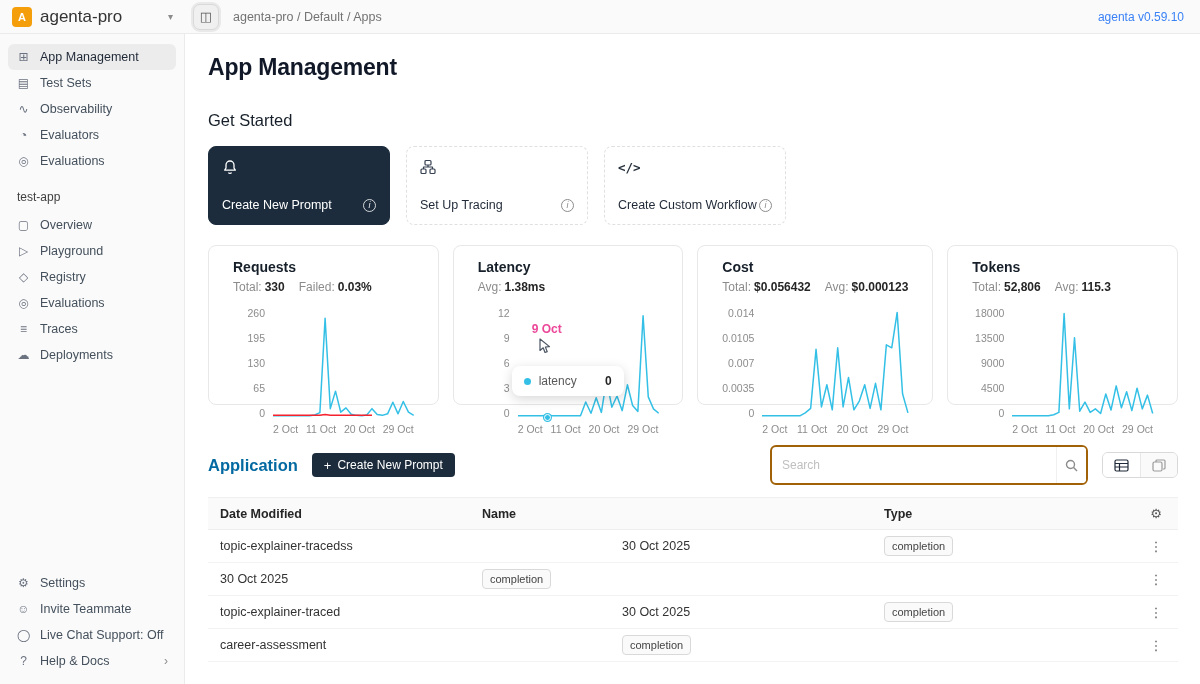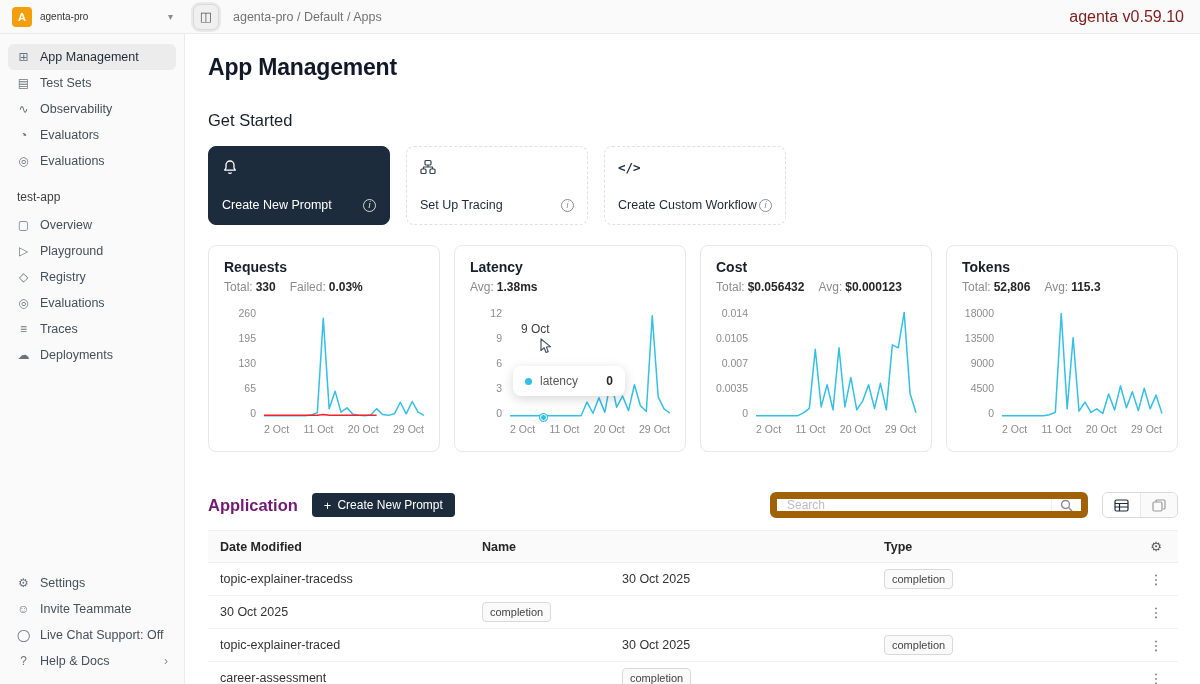--- a/index.html
+++ b/index.html
@@ -6,27 +6,27 @@
   html,body{width:1200px;height:684px;overflow:hidden;background:#fff;
     font-family:"Liberation Sans","DejaVu Sans",sans-serif;color:#1f2937;font-size:13px}
   .app{display:grid;grid-template-columns:185px 1fr;grid-template-rows:34px 1fr;width:1200px;height:684px}
 
   
   .topbar{grid-column:1/3;display:flex;align-items:center;background:#fafafa;
     border-bottom:1px solid #ebebeb;padding-right:16px}
   .workspace{width:185px;flex:0 0 185px;display:flex;align-items:center;gap:8px;padding:0 12px;cursor:pointer}
   .avatar{width:20px;height:20px;border-radius:4px;background:var(--avatar,#f59e0b);color:#fff;
     font-size:11px;font-weight:700;display:flex;align-items:center;justify-content:center}
-  .ws-name{font-size:10px;font-weight:500;color:#333}
+  .ws-name{font-size:17px;font-weight:500;color:#333}
   .ws-chevron{margin-left:auto;color:#8c8c8c;font-size:10px}
   .collapse-btn{width:26px;height:26px;border-radius:7px;border:1px solid #d9d9d9;background:#f0f0f0;
     color:#555;display:flex;align-items:center;justify-content:center;font-size:13px;cursor:pointer;
     box-shadow:0 0 0 2px #e9e9e9;margin-left:8px}
   .breadcrumb{margin-left:14px;color:#737373;font-size:12.5px;cursor:pointer}
-  .version{margin-left:auto;color:#7f1d1d;font-size:16px}
+  .version{margin-left:auto;color:#3b82f6;font-size:12px}
 
   
   .sidebar{grid-row:2;background:#fafafa;border-right:1px solid #ebebeb;display:flex;
     flex-direction:column;padding:10px 8px 10px;overflow:hidden}
   .side-item{height:26px;display:flex;align-items:center;gap:9px;padding:0 8px;border-radius:6px;
     color:#44505c;font-size:12.5px;cursor:pointer;flex:0 0 auto}
   .side-item.active{background:#ececec;color:#1f2937;font-weight:500}
   .si-icon{width:15px;display:flex;justify-content:center;color:#6b7280;font-size:12px}
   .si-label{white-space:nowrap}
   .section-label{margin:16px 0 8px 9px;font-size:12px;color:#404040}
@@ -45,52 +45,52 @@
   .gs-card.dark{background:var(--dark,#1c2c3c);border:1px solid var(--dark,#1c2c3c);color:#fff}
   .gs-bottom{display:flex;align-items:center;justify-content:space-between;font-size:12.5px;font-weight:500}
   .info-icon{width:13px;height:13px;border-radius:50%;border:1px solid #8c8c8c;color:#8c8c8c;
     font-size:9px;line-height:11px;text-align:center;flex:0 0 auto;cursor:pointer;font-style:italic}
   .gs-card.dark .info-icon{border-color:rgba(255,255,255,.8);color:rgba(255,255,255,.9)}
   .gs-icon{height:16px;display:flex;align-items:center;color:#374151}
   .code-glyph{font-family:"DejaVu Sans Mono",monospace;font-size:12.5px;font-weight:600;color:#26313d}
 
   
   .stats{display:grid;grid-template-columns:repeat(4,1fr);gap:14px;margin-bottom:40px}
-  .stat-card{border:1px solid #e8e8e8;border-radius:8px;background:#fff;height:207px;
-    padding:13px 15px;position:relative}
+  .stat-card{border:1px solid #e8e8e8;border-radius:8px;background:#fff;height:160px;
+    padding:13px 24px;position:relative}
   .stat-title{font-size:14px;font-weight:600;color:#17202a}
   .stat-subs{display:flex;gap:14px;margin-top:5px;font-size:12px}
   .sub-label{color:#8c8c8c}
   .sub-value{color:#262626;font-weight:600;margin-left:3px}
   .chart{margin-top:14px}
   .plot-row{display:flex;height:110px}
   .ylabels{width:40px;display:flex;flex-direction:column;justify-content:space-between;
     align-items:flex-end;padding-right:8px;font-size:10.5px;color:#8c8c8c;line-height:1}
   .plot{flex:1;position:relative}
   .plot svg{position:absolute;inset:0;width:100%;height:100%;overflow:visible}
   .xrow{display:flex;justify-content:space-between;margin:5px 0 0 40px;font-size:10.5px;color:#8c8c8c}
-  .hover-date{position:absolute;left:66px;top:76px;font-size:12px;color:#404040;font-weight:400;z-index:6}
+  .hover-date{position:absolute;left:78px;top:76px;font-size:12px;color:#ec4899;font-weight:700;z-index:6}
   .cursor-icon{position:absolute;left:84px;top:92px;z-index:6}
   .chart-tooltip{position:absolute;left:58px;top:120px;background:#fff;border-radius:8px;
     box-shadow:0 3px 12px rgba(0,0,0,.16);padding:8px 12px;display:flex;align-items:center;gap:8px;
     font-size:12px;min-width:112px;z-index:5}
   .tt-dot{width:7px;height:7px;border-radius:50%;background:var(--accent,#34c0e6)}
   .tt-label{color:#595959}
   .tt-value{margin-left:auto;color:#262626;font-weight:600}
   .hover-dot{position:absolute;left:19%;bottom:-3px;width:7px;height:7px;border-radius:50%;
     background:var(--accent,#34c0e6);border:1.5px solid #fff;box-shadow:0 0 0 1px var(--accent,#34c0e6)}
 
   
   .app-header{display:flex;align-items:center;gap:14px;margin:0 0 12px}
-  .app-heading{font-size:16.5px;font-weight:600;color:#701a75}
+  .app-heading{font-size:16.5px;font-weight:600;color:#0369a1}
   .create-btn{background:var(--dark,#1c2c3c);color:#fff;border:none;border-radius:4px;height:24px;
     padding:0 12px;font-size:12px;display:flex;align-items:center;gap:6px;cursor:pointer}
   .create-btn .plus{font-size:13px;line-height:1}
-  .search-wrap{margin-left:auto;display:flex;align-items:stretch;border:7px solid #a16207;
-    border-radius:6px;height:26px;width:318px;background:#fff;overflow:hidden}
+  .search-wrap{margin-left:auto;display:flex;align-items:stretch;border:2px solid #a16207;
+    border-radius:6px;height:40px;width:318px;background:#fff;overflow:hidden}
   .search-input{flex:1;border:none;outline:none;padding:0 10px;font-size:12px;color:#333;background:transparent;
     font-family:"Liberation Sans","DejaVu Sans",sans-serif}
   .search-input::placeholder{color:#bfbfbf}
   .search-btn{width:30px;display:flex;align-items:center;justify-content:center;background:#fff;
     border:none;border-left:1px solid #f0f0f0;cursor:pointer}
   .view-toggle{display:flex;border:1px solid #d9d9d9;border-radius:6px;overflow:hidden;height:26px}
   .vt-btn{width:37px;display:flex;align-items:center;justify-content:center;border:none;cursor:pointer}
   .vt-btn.active{background:#fff;color:#1f2937}
   .vt-btn:not(.active){background:#fafafa;color:#9a9a9a;border-left:1px solid #e8e8e8}
 

